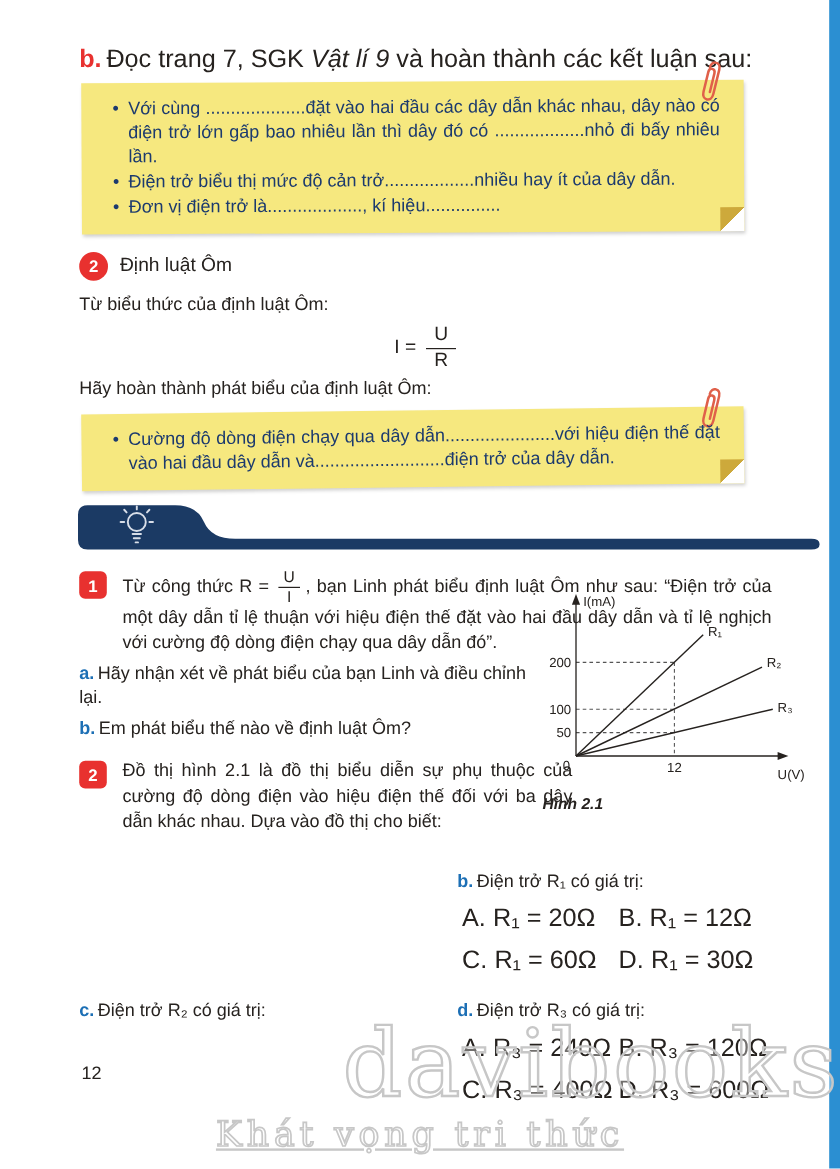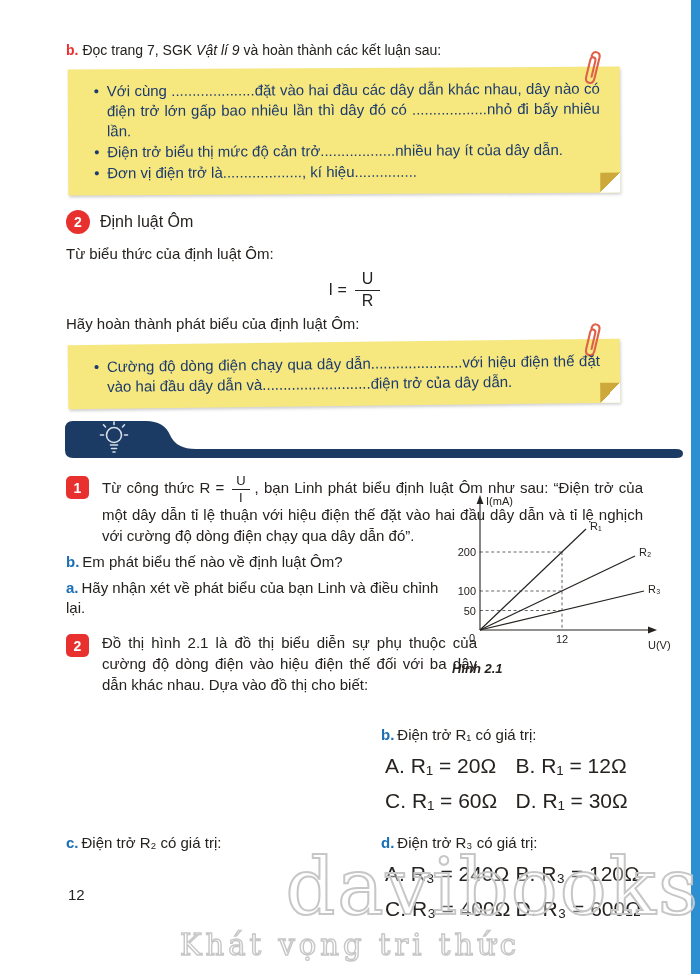--- a/index.html
+++ b/index.html
@@ -3,21 +3,21 @@
 <meta charset="utf-8">
 <style>
   * { box-sizing: border-box; }
   html,body { margin:0; padding:0; background:#ffffff; }
   body { width:700px; height:974px; font-family:"Liberation Sans","DejaVu Sans",sans-serif; color:#26221f; }
   .page { position:relative; width:700px; height:974px; background:#ffffff; overflow:hidden; }
   .side-strip { position:absolute; right:0; top:0; width:9px; height:974px; background:#2b8fd2; }
 
   .content { position:absolute; left:66px; top:40px; width:577px; }
 
-  .q-line { font-size:14px; line-height:20px; }
+  .q-line { font-size:21px; line-height:20px; }
   .red-label { color:#e8312f; font-weight:bold; margin-right:4px; }
   .italic { font-style:italic; }
 
   
   .note { position:relative; background:#f6e87f; width:552px; margin:8px 0 0 2px;
           padding:11px 20px 11px 16px; color:#1c3a6e; font-size:15px; line-height:20px;
           box-shadow:1px 2px 3px rgba(0,0,0,0.18); }
   .note1 { transform:rotate(-0.3deg); }
   .note2 { transform:rotate(-0.7deg); margin-top:8px; }
   .note ul { margin:0; padding:0 0 0 12px; list-style:none; }
@@ -69,21 +69,21 @@
   .graph-caption { text-align:left; font-size:13px; font-weight:bold; font-style:italic; margin-top:1px; }
 
   .page-num { position:absolute; left:68px; top:886px; font-size:15px; }
   .watermark { position:absolute; left:0; top:842px; width:700px; text-align:right;
                font-family:"DejaVu Serif","Liberation Serif",serif; font-size:78px;
                color:rgba(255,255,255,0.35); -webkit-text-stroke:2px #c7c7c7;
                letter-spacing:2px; pointer-events:none; }
   .watermark-sub { position:absolute; left:0; top:928px; width:700px; text-align:center;
                font-family:"DejaVu Serif","Liberation Serif",serif; font-size:29px;
                color:rgba(255,255,255,0.35); -webkit-text-stroke:1.4px #c7c7c7;
-               letter-spacing:4px; pointer-events:none; }
+               letter-spacing:4px; pointer-events:none;text-decoration:underline; }
 </style>
 </head>
 <body>
 
 <div class="page">
   <div class="side-strip"></div>
 
   <div class="content">
 
     <div class="q-line">
@@ -150,24 +150,24 @@
       <div class="badge-square">1</div>
       <div class="ex-text">
         <span>Từ công thức R =</span><span class="frac inline">
             <span class="num">U</span>
             <span class="den">I</span>
           </span><span>, bạn Linh phát biểu định luật Ôm như sau: “Điện trở của một dây dẫn tỉ lệ thuận với hiệu điện thế đặt vào hai đầu dây dẫn và tỉ lệ nghịch với cường độ dòng điện chạy qua dây dẫn đó”.</span>
       </div>
     </div>
 
     <div class="sub">
+      <span class="blue-label">a.</span><span>Hãy nhận xét về phát biểu của bạn Linh và điều chỉnh lại.</span>
+    </div>
+    <div class="sub">
       <span class="blue-label">b.</span><span>Em phát biểu thế nào về định luật Ôm?</span>
-    </div>
-    <div class="sub">
-      <span class="blue-label">a.</span><span>Hãy nhận xét về phát biểu của bạn Linh và điều chỉnh lại.</span>
     </div>
 
     <div class="ex ex2">
       <div class="badge-square">2</div>
       <div class="ex-text narrow">Đồ thị hình 2.1 là đồ thị biểu diễn sự phụ thuộc của cường độ dòng điện vào hiệu điện thế đối với ba dây dẫn khác nhau. Dựa vào đồ thị cho biết:</div>
     </div>
 
     <div class="qgrid">
 
       <div class="question">

